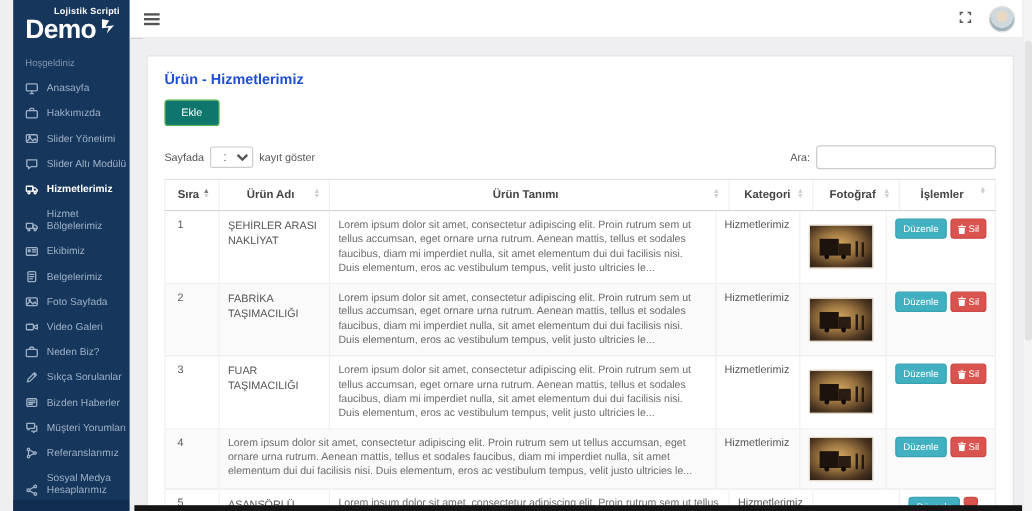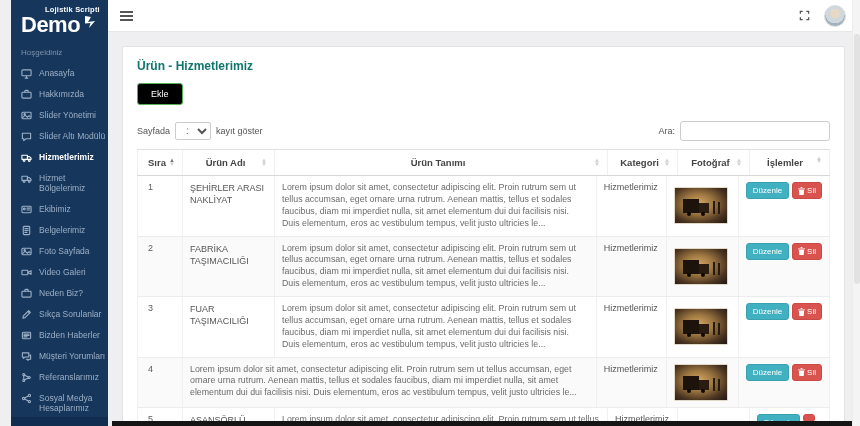--- a/index.html
+++ b/index.html
@@ -8,41 +8,41 @@
 
   
   .sidebar { position:absolute; left:11px; top:0; width:108px; height:426px; background:#16365c; color:#9db0c6; overflow:hidden; }
   .logo { padding:6px 8px 4px 10px; color:#fff; line-height:1; }
   .logo-top { font-size:7.5px; font-weight:bold; letter-spacing:.2px; margin-left:24px; }
   .logo-row { display:flex; }
   .logo-main { font-size:22px; font-weight:bold; letter-spacing:-.5px; }
   .logo-bolt { margin-left:2px; margin-bottom:2px; }
   .welcome { font-size:8px; color:#7e92ab; padding:8px 10px 4px 10px; }
   .nav { padding-top:2px; }
-  .nav-item { display:flex; align-items:flex-start; gap:7px; padding:5px 6px 5px 10px; font-size:8.5px; color:#9db0c6; cursor:pointer; line-height:1.25; }
+  .nav-item { display:flex; align-items:flex-end; gap:7px; padding:5px 6px 5px 10px; font-size:8.5px; color:#9db0c6; cursor:pointer; line-height:1.25; }
   .nav-item svg { flex:0 0 auto; width:11px; height:11px; stroke:#9db0c6; fill:none; stroke-width:1.2; stroke-linecap:round; stroke-linejoin:round; }
   .nav-item.active { color:#ffffff; font-weight:bold; }
   .nav-item.active svg { stroke:#ffffff; }
   .sidebar-footer { position:absolute; bottom:0; left:0; width:108px; height:9px; background:#102c4e; }
 
   
   .topbar { position:absolute; left:108px; top:0; width:752px; height:32px; background:#ffffff; border-bottom:1px solid #e7e7e7; display:flex; align-items:center; }
   .hamburger { margin-left:12px; cursor:pointer; display:inline-block; }
   .hamburger i { display:block; width:13px; height:2px; background:#555; margin:2px 0; }
   .topbar-right { margin-left:auto; display:flex; align-items:center; gap:14px; padding-right:14px; }
   .fullscreen { cursor:pointer; }
   .fullscreen svg { width:11px; height:11px; stroke:#555; fill:none; stroke-width:1.4; }
   .avatar { width:22px; height:22px; border-radius:50%; border:1px solid #ddd; cursor:pointer;
             background:radial-gradient(circle at 50% 38%, #e8d9c4 0 30%, #cfd8dc 31% 60%, #9fb3bd 61% 100%); }
 
   
   .main { position:absolute; left:108px; top:32px; width:744px; height:394px; background:#efeff1; }
   .card { position:absolute; left:14px; top:14px; width:723px; height:420px; background:#ffffff; border:1px solid #e3e3e3; border-radius:2px; padding:12px 14px; }
-  .page-title { font-size:12px; font-weight:bold; color:#0f766e; margin-bottom:10px; }
-  .btn-add { background:#000000; color:#fff; border:1px solid #54b254; border-radius:3px; font-size:9px; padding:5px 13px; cursor:pointer; font-family:inherit; }
+  .page-title { font-size:12px; font-weight:bold; color:#1d4ed8; margin-bottom:10px; }
+  .btn-add { background:#0f766e; color:#fff; border:1px solid #54b254; border-radius:3px; font-size:9px; padding:5px 13px; cursor:pointer; font-family:inherit; }
   .controls { display:flex; align-items:center; margin-top:16px; margin-bottom:8px; font-size:9px; color:#555; }
   .length-select { margin:0 5px; font-size:9px; color:#555; border:1px solid #ccc; border-radius:2px; background:#fff; padding:2px 6px; width:36px; font-family:inherit; }
   .search-wrap { margin-left:auto; display:flex; align-items:center; gap:5px; }
   .search-input { width:150px; height:20px; border:1px solid #ccc; border-radius:3px; font-size:9px; padding:0 5px; font-family:inherit; }
 
   
   .table { width:100%; border-top:1px solid #e0e0e0; }
   .tr { display:flex; border-bottom:1px solid #ececec; }
   .tr.head { border-bottom:1px solid #d8d8d8; background:#fff; }
   .tr.stripe { background:#fafafa; }

